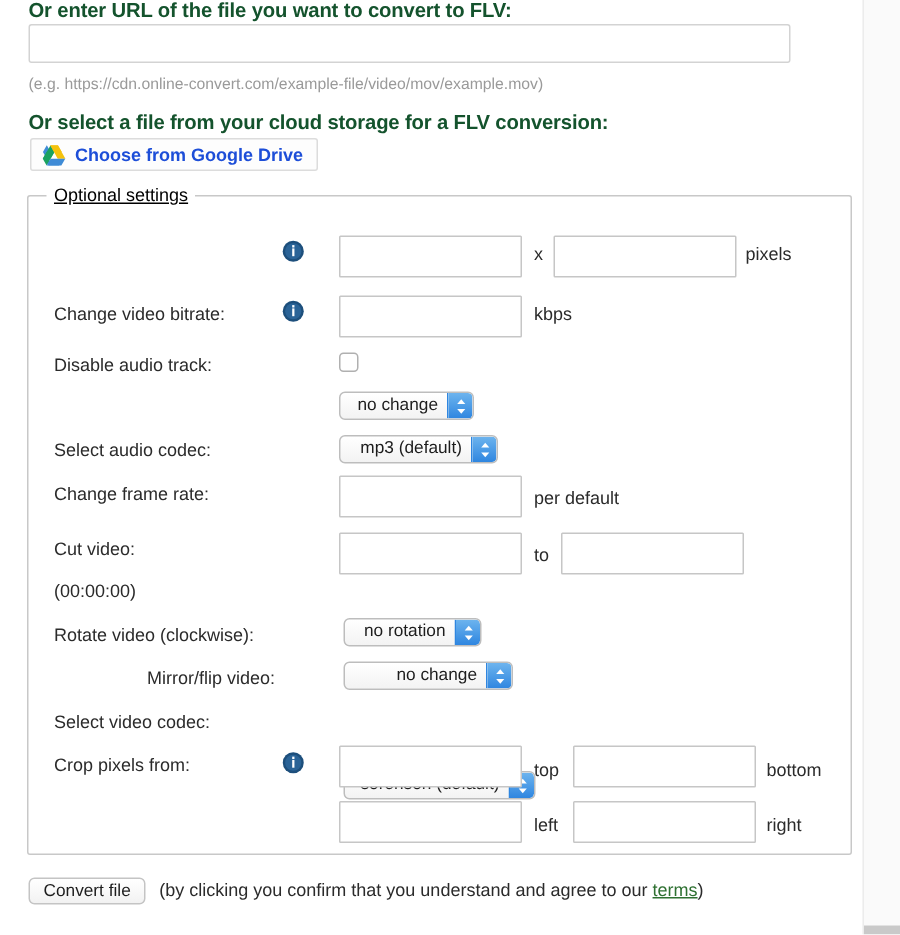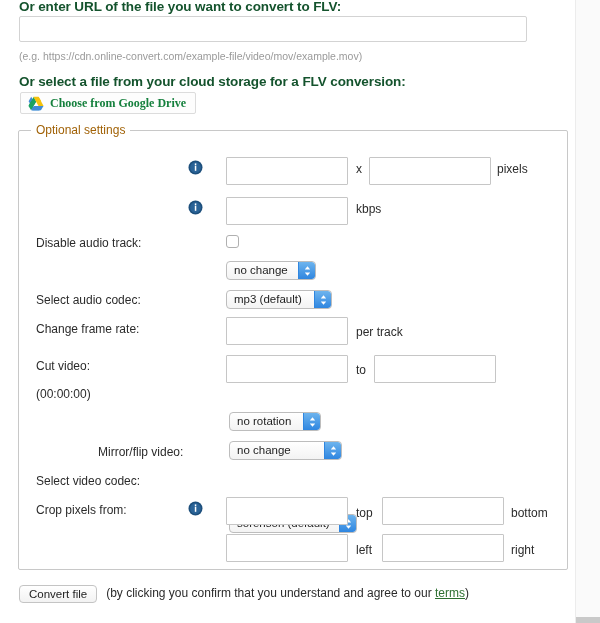--- a/index.html
+++ b/index.html
@@ -90,22 +90,21 @@
     padding: 0 9px 0 7px;
     background: #fdfdfd;
     border: 1px solid #dcdcdc;
     border-radius: 2px;
     box-sizing: border-box;
     cursor: pointer;
   }
   .gdrive-label {
     font-size: 12px;
     font-weight: bold;
-    color: #15803d;
-    font-family: Liberation Serif, serif;
+    color: #1d4ed8;
   }
   .gdrive-icon { width: 16px; height: 15px; display: block; }
 
   
   .optional {
     position: absolute;
     left: 18px;
     top: 130px;
     width: 550px;
     height: 440px;
@@ -114,21 +113,22 @@
     box-sizing: border-box;
     background: #ffffff;
   }
   .optional-legend {
     position: absolute;
     left: 12px;
     top: -8px;
     background: #ffffff;
     padding: 0 5px;
     font-size: 12px;
-    color: #a16207;
+    color: #000000;
+    text-decoration: underline;
   }
   .lbl {
     position: absolute;
     font-size: 12px;
     color: #2b2b2b;
     white-space: nowrap;
   }
   .unit {
     position: absolute;
     font-size: 12px;
@@ -169,20 +169,21 @@
     position: absolute;
     height: 19px;
     border: 1px solid #bdbdbd;
     border-radius: 4px;
     background: linear-gradient(#ffffff, #f3f3f3);
     box-sizing: border-box;
     display: flex;
     align-items: center;
     cursor: pointer;
     overflow: hidden;
+    text-align: right;
   }
   .sel-text {
     flex: 1;
     padding: 0 6px 0 7px;
     font-size: 11.5px;
     color: #1d1d1d;
     white-space: nowrap;
     line-height: 17px;
   }
   .sel-arrow {
@@ -270,20 +271,21 @@
         <circle cx="7.5" cy="7.5" r="5.4" fill="#2a6397"></circle>
         <rect x="6.8" y="5.6" width="1.5" height="5.2" fill="#ffffff"></rect>
         <rect x="6.8" y="3.4" width="1.5" height="1.6" fill="#ffffff"></rect>
       </svg>
     </span>
     <input class="tin" style="left: 207px; top: 26px;" type="text">
     <div class="unit" style="left:337px; top:31px;">x</div>
     <input class="tin" style="left: 350px; top: 26px;" type="text">
     <div class="unit" style="left:478px; top:31px;">pixels</div>
 
+    <div class="lbl" style="left:17px; top:71px;">Change video bitrate:</div>
     <span class="info-icon" style="left:169px; top:69px;">
       <svg width="15" height="15" viewBox="0 0 15 15">
         <circle cx="7.5" cy="7.5" r="7" fill="#1d4f7c"></circle>
         <circle cx="7.5" cy="7.5" r="5.4" fill="#2a6397"></circle>
         <rect x="6.8" y="5.6" width="1.5" height="5.2" fill="#ffffff"></rect>
         <rect x="6.8" y="3.4" width="1.5" height="1.6" fill="#ffffff"></rect>
       </svg>
     </span>
     <input class="tin" style="left: 207px; top: 66px;" type="text">
     <div class="unit" style="left:337px; top:71px;">kbps</div>
@@ -307,28 +309,29 @@
       <span class="sel-arrow">
         <svg width="9" height="12" viewBox="0 0 9 12">
           <path d="M4.5 1.2 L7.2 4.4 L1.8 4.4 Z" fill="#ffffff"></path>
           <path d="M4.5 10.8 L1.8 7.6 L7.2 7.6 Z" fill="#ffffff"></path>
         </svg>
       </span>
     </div>
 
     <div class="lbl" style="left:17px; top:191px;">Change frame rate:</div>
     <input class="tin" style="left: 207px; top: 186px;" type="text">
-    <div class="unit" style="left:337px; top:194px;">per track</div>
+    <div class="unit" style="left:337px; top:194px;">per default</div>
 
     <div class="lbl" style="left:17px; top:228px;">Cut video:</div>
     <input class="tin" style="left: 207px; top: 224px;" type="text">
     <div class="unit" style="left:337px; top:232px;">to</div>
     <input class="tin" style="left: 355px; top: 224px;" type="text">
     <div class="lbl" style="left:17px; top:256px;">(00:00:00)</div>
 
+    <div class="lbl" style="left:17px; top:285px;">Rotate video (clockwise):</div>
     <div class="sel" style="left:210px; top:281px; width:92px;">
       <span class="sel-text">no rotation</span>
       <span class="sel-arrow">
         <svg width="9" height="12" viewBox="0 0 9 12">
           <path d="M4.5 1.2 L7.2 4.4 L1.8 4.4 Z" fill="#ffffff"></path>
           <path d="M4.5 10.8 L1.8 7.6 L7.2 7.6 Z" fill="#ffffff"></path>
         </svg>
       </span>
     </div>
 

